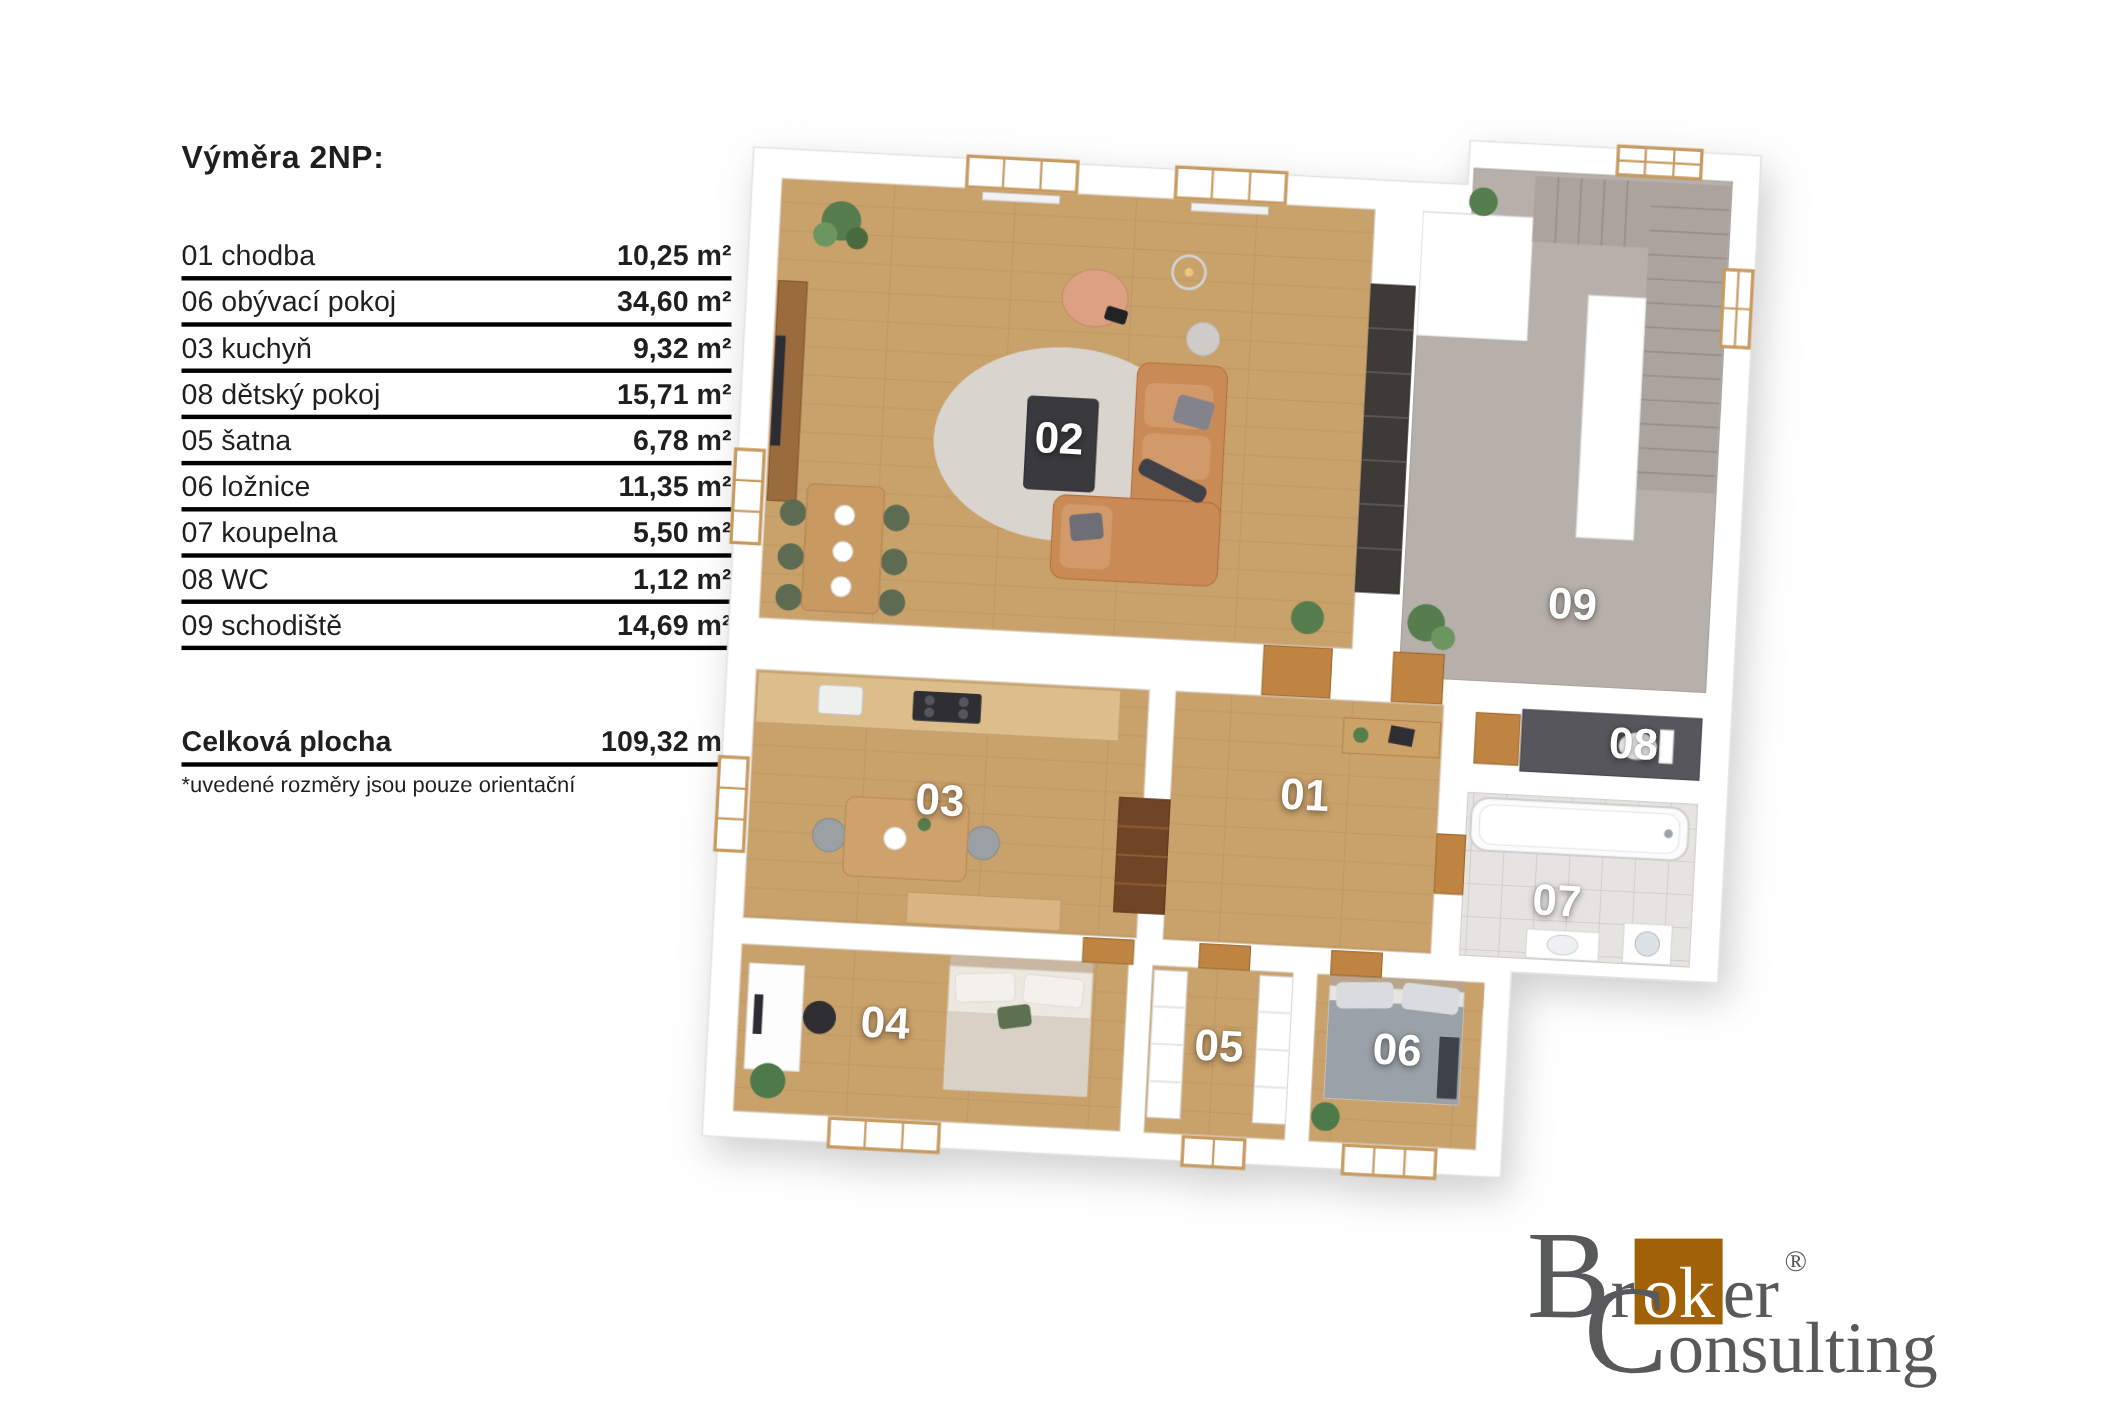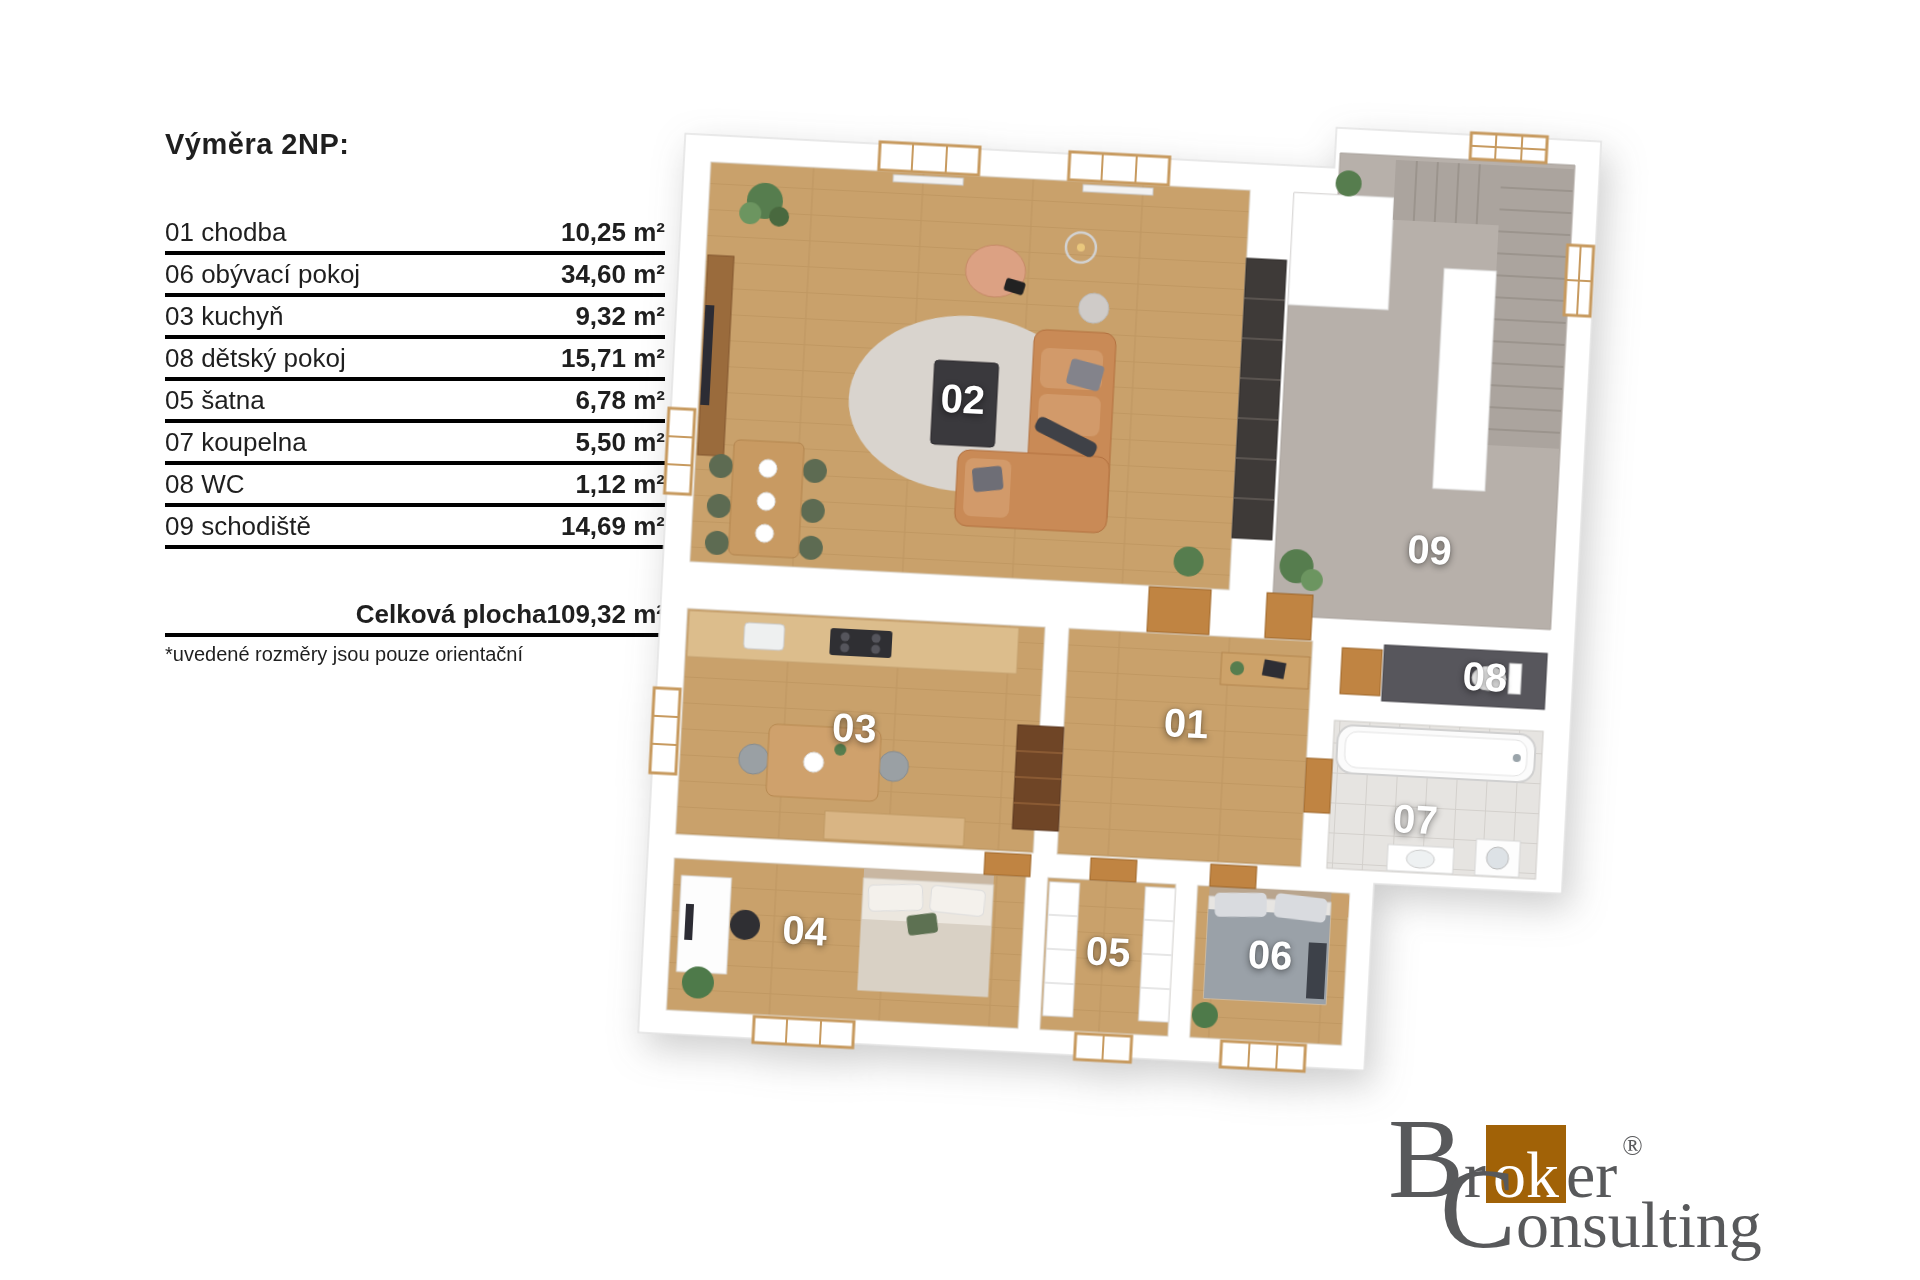--- a/index.html
+++ b/index.html
@@ -7,21 +7,21 @@
           font-family:"Liberation Sans", sans-serif;color:#1f1f1f;}
 
   
   .legend{position:absolute;left:165px;top:128px;width:500px;}
   .legend h2{margin:0 0 52px 0;font-size:29px;font-weight:bold;letter-spacing:.5px;}
   .legend .row{height:42px;box-sizing:border-box;border-bottom:4px solid #000000;
                display:flex;justify-content:space-between;align-items:flex-end;
                padding-bottom:3px;font-size:26px;}
   .legend .row .lbl{font-weight:normal;}
   .legend .row .val{font-weight:bold;white-space:nowrap;}
-  .legend .total{margin-top:46px;font-weight:bold;justify-content:flex-end;}
+  .legend .total{margin-top:64px;font-weight:bold;}
   .legend .total .lbl{font-weight:bold;}
   .legend .footnote{margin:6px 0 0 0;font-size:20px;font-weight:normal;}
 
   
   .plan{position:absolute;left:648px;top:82px;width:1000px;height:980px;
         transform:rotate(3deg);transform-origin:10% 10%;}
   .plan svg{display:block;filter:drop-shadow(8px 14px 18px rgba(60,60,60,.25));}
   .room-label{position:absolute;transform:translate(-50%,-50%);
               font-size:40px;font-weight:bold;color:#ffffff;
               text-shadow:0 2px 7px rgba(0,0,0,.45), 0 0 2px rgba(0,0,0,.25);}
@@ -59,20 +59,24 @@
     </div>
     <div class="row">
       <span class="lbl">08 dětský pokoj</span>
       <span class="val">15,71 m²</span>
     </div>
     <div class="row">
       <span class="lbl">05 šatna</span>
       <span class="val">6,78 m²</span>
     </div>
     <div class="row">
+      <span class="lbl">06 ložnice</span>
+      <span class="val">11,35 m²</span>
+    </div>
+    <div class="row">
       <span class="lbl">07 koupelna</span>
       <span class="val">5,50 m²</span>
     </div>
     <div class="row">
       <span class="lbl">08 WC</span>
       <span class="val">1,12 m²</span>
     </div>
     <div class="row">
       <span class="lbl">09 schodiště</span>
       <span class="val">14,69 m²</span>

